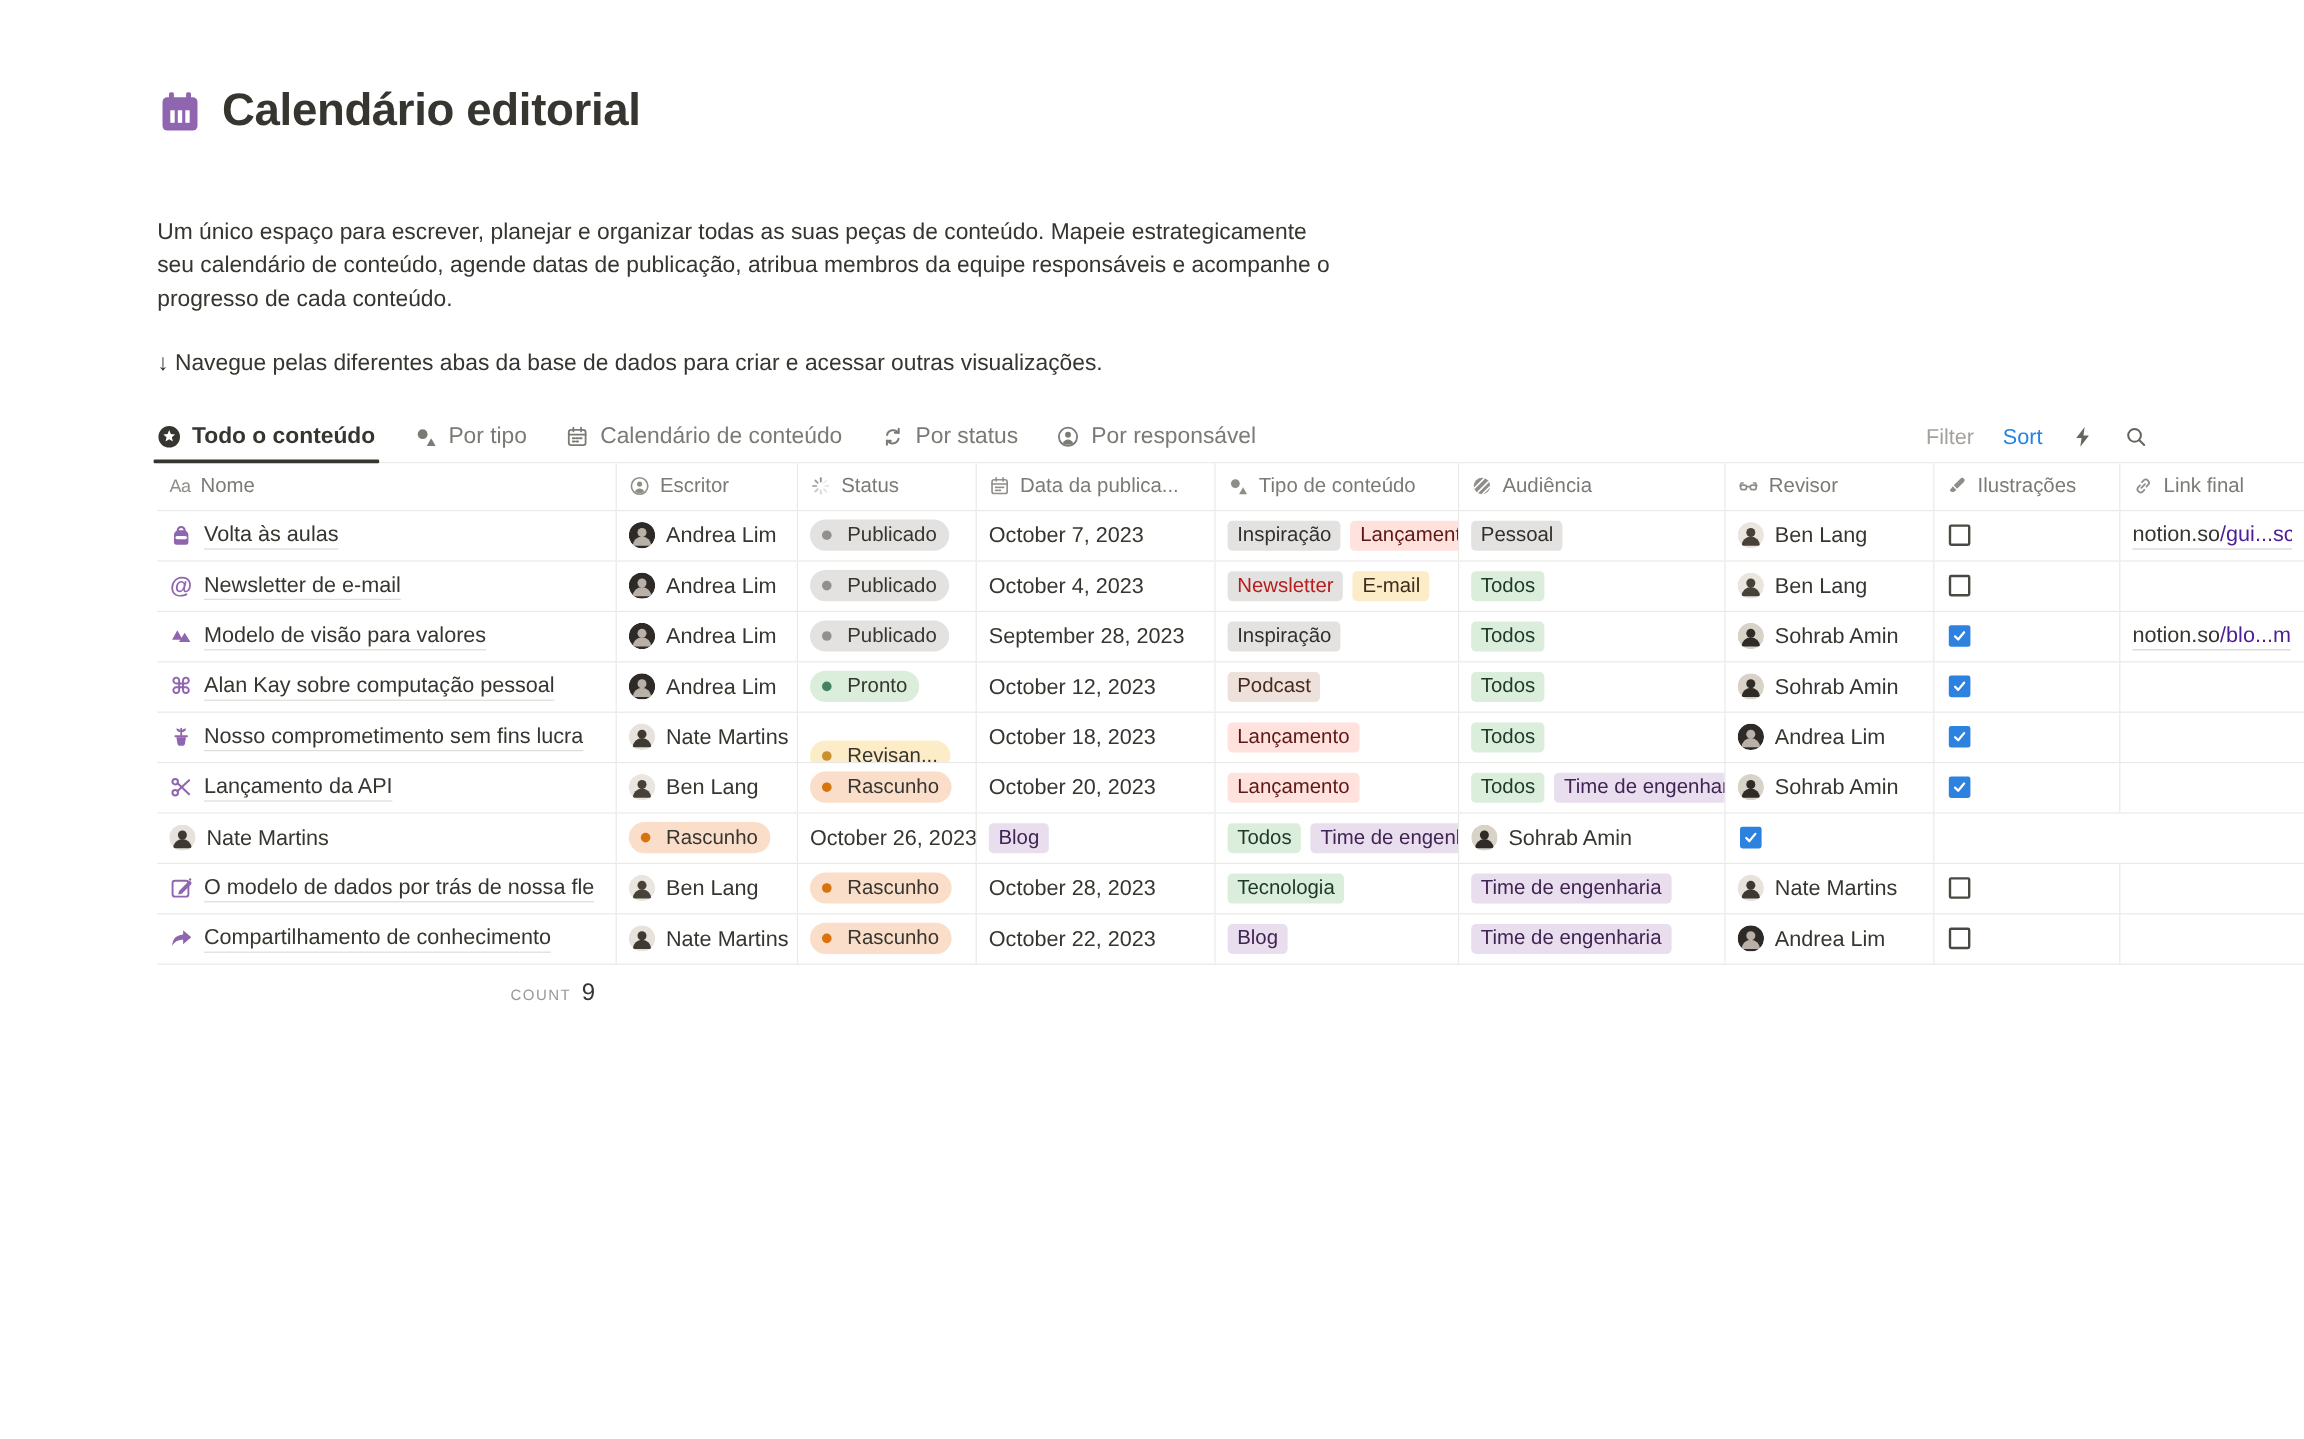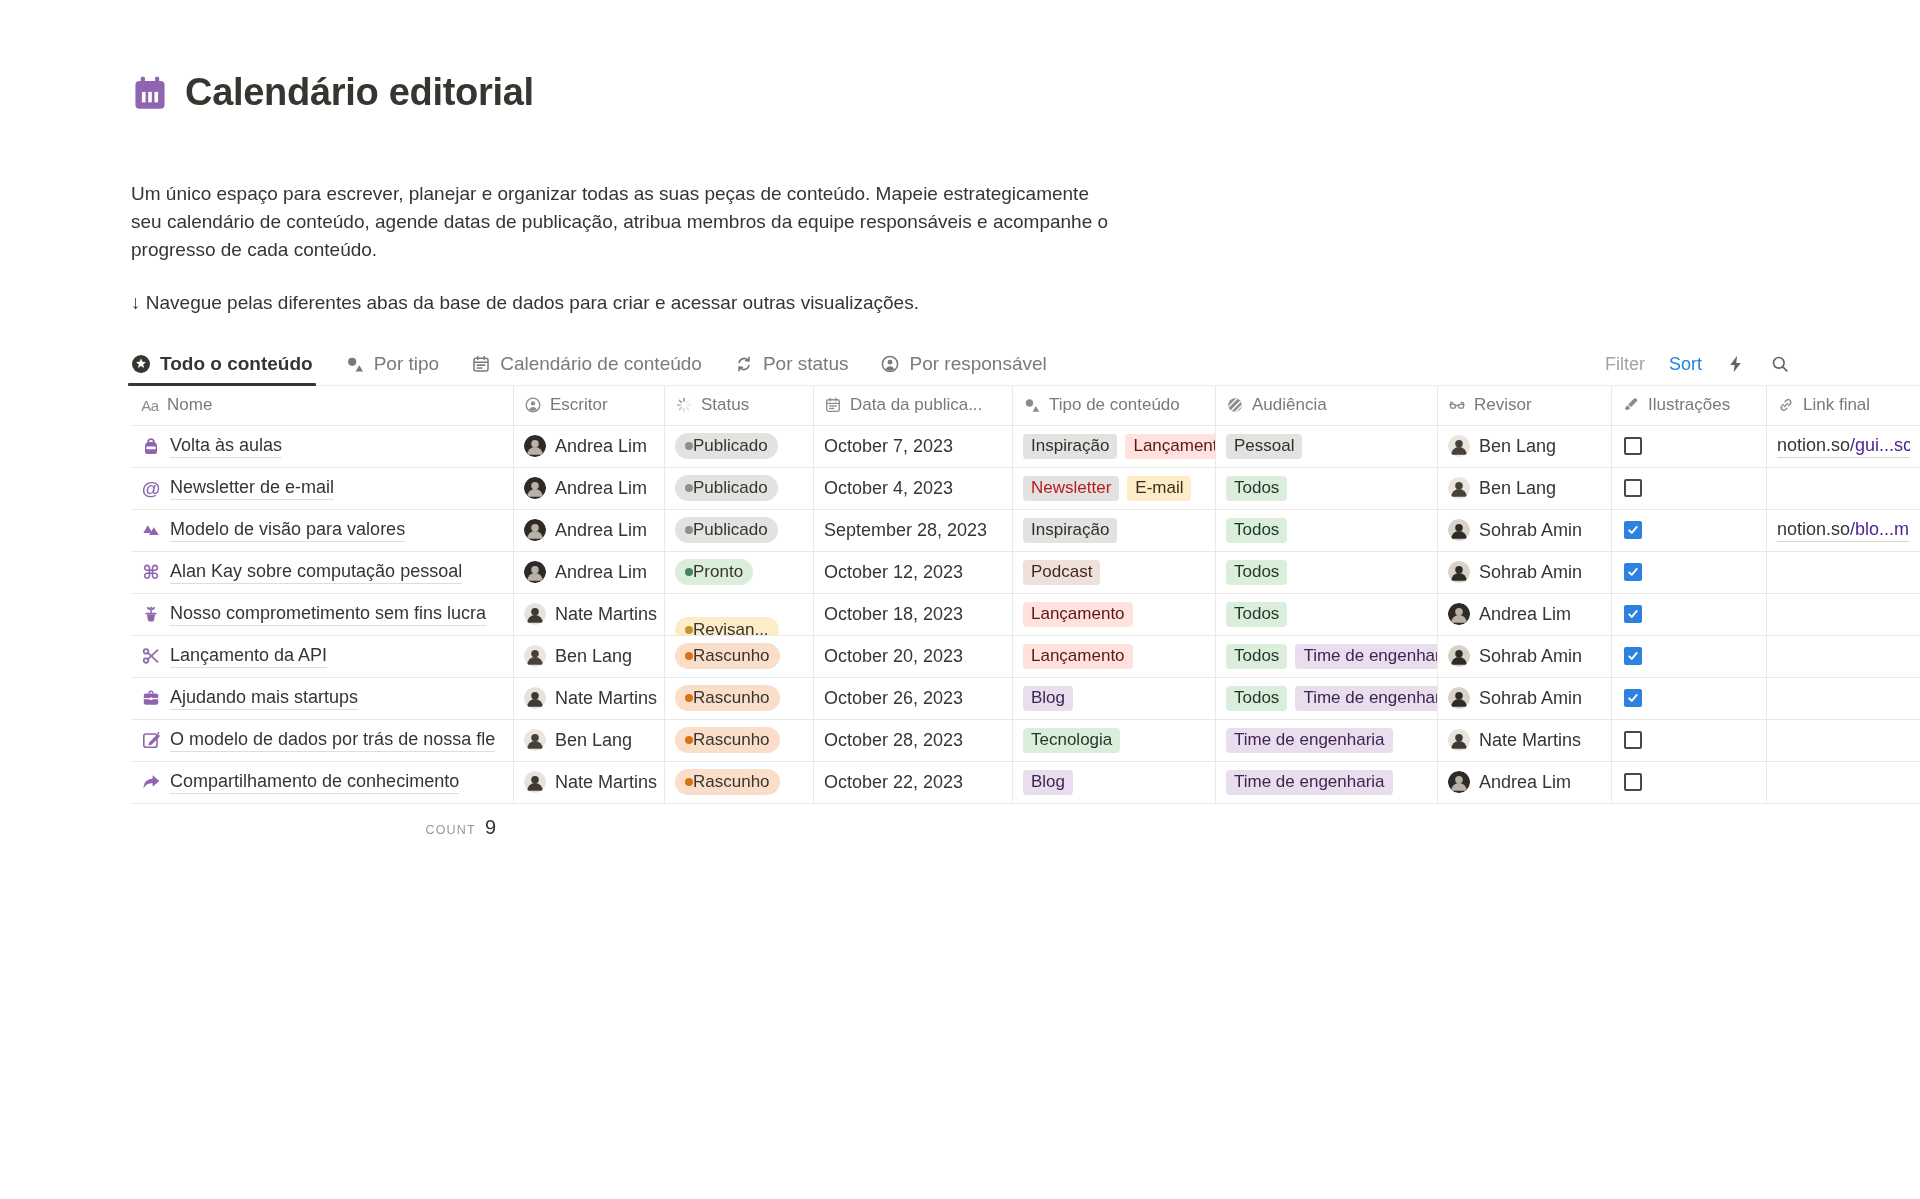--- a/index.html
+++ b/index.html
@@ -56,21 +56,21 @@
   .td-name { gap:9px; font-weight:500; }
   .row-ic { width:20px; height:20px; flex:none; color:var(--icon-purple,#9065B0);
     display:flex; align-items:center; justify-content:center; }
   .row-ic svg { width:100%; height:100%; display:block; }
   .name-text { border-bottom:1px solid #DFDDD9; padding-bottom:1px; overflow:hidden; }
 
   .avatar { width:22px; height:22px; border-radius:50%; overflow:hidden; flex:none;
     margin-right:9px; }
   .avatar svg { width:100%; height:100%; display:block; }
 
-  .pill { display:inline-flex; align-items:center; gap:0; height:26px; padding:0 10px;
+  .pill { display:inline-flex; align-items:center; gap:13px; height:26px; padding:0 10px;
     border-radius:13px; font-size:17px; color:#37352F; flex:none; }
   .dot { width:8px; height:8px; border-radius:50%; flex:none; }
 
   .tag { display:inline-flex; align-items:center; height:25px; padding:0 8px;
     border-radius:4px; font-size:17px; margin-right:8px; flex:none; }
 
   .cb { width:18px; height:18px; border-radius:2px; flex:none;
     display:flex; align-items:center; justify-content:center; margin-left:2px; }
   .cb.unchecked { border:2px solid #4A4843; background:#fff; }
 
@@ -590,31 +590,20 @@
           <div class="td">
             <span class="cb checked" style="background: rgb(46, 130, 223);">
               <svg viewBox="0 0 14 14" width="12" height="12">
                 <path d="M2.6 7.4l3 3 5.8-7" fill="none" stroke="#fff" stroke-width="2.2" stroke-linecap="round" stroke-linejoin="round"></path>
               </svg>
             </span>
           </div>
           <div class="td"></div>
         </div>
         <div class="trow" style="grid-template-columns: 383px 151px 149px 199px 203px 222px 174px 155px 153px;">
-          <div class="td td-name">
-            <span class="row-ic">
-              <svg viewBox="0 0 20 20" fill="currentColor">
-                <path d="M8.2 5.6V5a1.8 1.8 0 0 1 1.8-1.8A1.8 1.8 0 0 1 11.8 5v.6" fill="none" stroke="currentColor" stroke-width="1.5"></path>
-                <rect x="2.8" y="5.6" width="14.4" height="11.2" rx="2"></rect>
-                <path d="M2.8 10.6h14.4" stroke="#fff" stroke-width="1.2"></path>
-                <rect x="8.6" y="9.6" width="2.8" height="2.3" rx="0.6" fill="#fff"></rect>
-              </svg>
-            </span>
-            <span class="name-text">Ajudando mais startups</span>
-          </div>
           <div class="td">
             <span class="avatar">
               <svg viewBox="0 0 24 24">
                 <circle cx="12" cy="12" r="12" fill="#E7E2DB"></circle>
                 <circle cx="12" cy="9.6" r="4.1" fill="#3E3933"></circle>
                 <path d="M3.6 21.6a8.4 8.4 0 0 1 16.8 0z" fill="#3E3933"></path>
               </svg>
             </span>
             <span>Nate Martins</span>
           </div>

